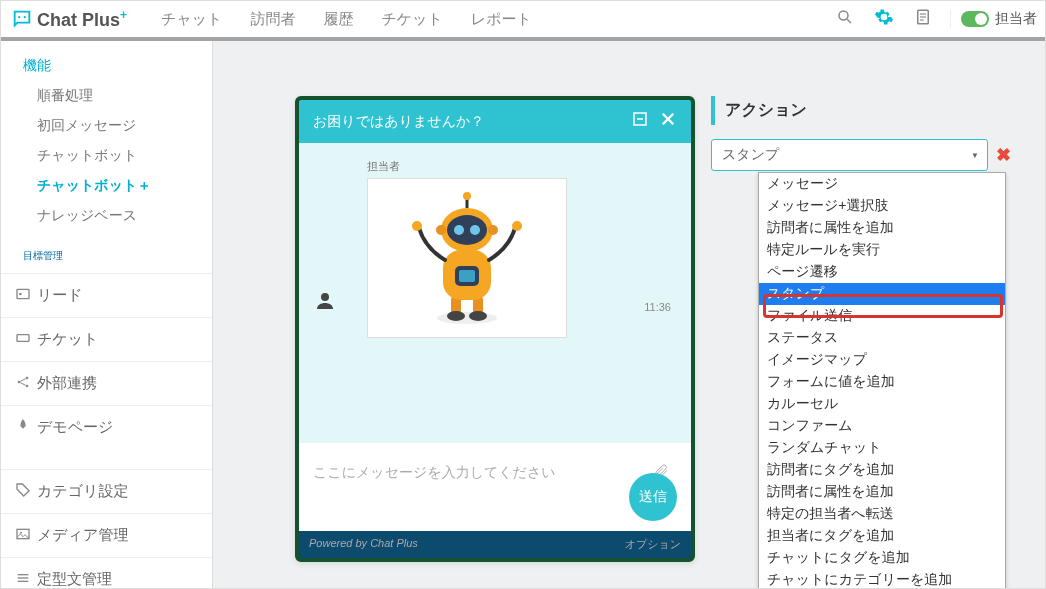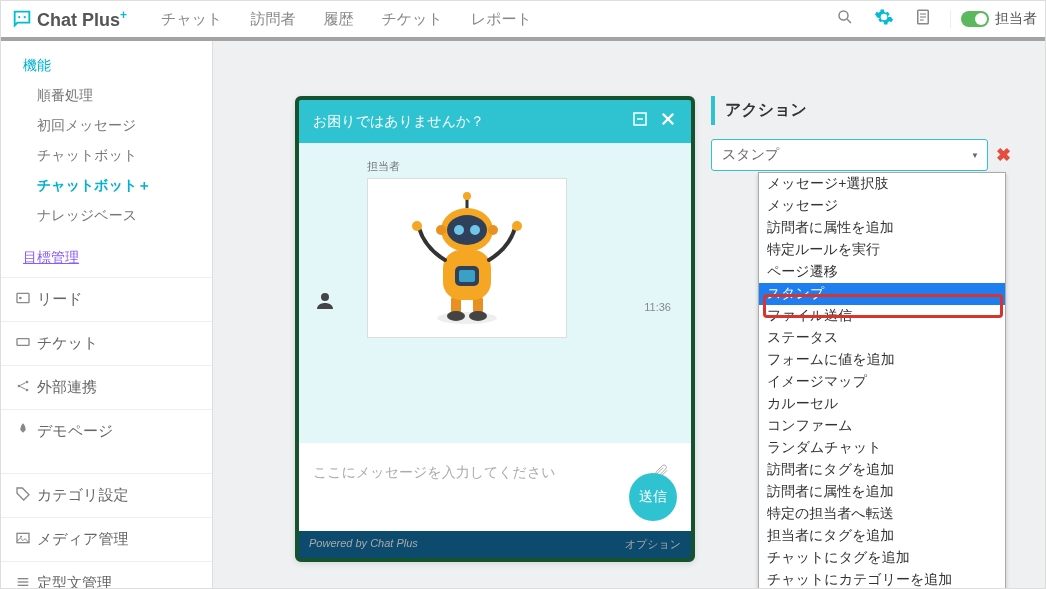--- a/index.html
+++ b/index.html
@@ -20,21 +20,21 @@
   
   
   .main { display: flex; height: calc(100% - 40px); }
   
   
   .sidebar { width: 212px; background: #fff; border-right: 1px solid #ddd; overflow-y: auto; }
   .sidebar-top { padding-top: 10px; }
   .sidebar-label-active { color: #00b0ce; font-weight: normal; padding: 6px 22px; font-size:14px; }
   .sidebar-subitem { padding: 6px 36px; color: #777; cursor: pointer; font-size:14px;}
   .sidebar-subitem.active { color: #00b0ce; font-weight: bold; }
-  .sidebar-item { padding: 10px 22px; color: #8b5cf6; cursor: pointer; font-size:14px;text-decoration:underline;}
+  .sidebar-item { padding: 10px 22px; color: #0369a1; cursor: pointer; font-size:10px;}
   .sidebar-group { padding: 12px 14px; border-top: 1px solid #eee; display:flex; align-items:center; color:#666; font-size:15px;}
   .sidebar-group .gicon { width: 22px; color:#888; }
   
   
   .content { flex: 1; position: relative; padding: 10px; }
   
   
   .chat-widget { position: absolute; top: 55px; left: 82px; width: 400px; border: 4px solid #14532d; border-radius: 6px; background: #0c4a6e; box-shadow: 0 2px 6px rgba(0,0,0,0.1); overflow:hidden;}
   .chat-header { background: #2fc3d1; color: #fff; padding: 10px 14px; display:flex; align-items:center;}
   .chat-header-title { flex:1; font-size:14px;}
@@ -264,30 +264,30 @@
       <div class="action-title">アクション</div>
       <div class="select-row">
         <div class="select-box">
             <span>スタンプ</span>
           </div>
         <span class="remove-icon">✖</span>
       </div>
     </div>
 
     <div class="dropdown" id="dropdown">
+        <div class="dropdown-item">メッセージ</div>
         <div class="dropdown-item">メッセージ+選択肢</div>
-        <div class="dropdown-item">メッセージ</div>
         <div class="dropdown-item">訪問者に属性を追加</div>
         <div class="dropdown-item">特定ルールを実行</div>
         <div class="dropdown-item">ページ遷移</div>
         <div class="dropdown-item selected">スタンプ</div>
         <div class="dropdown-item">ファイル送信</div>
         <div class="dropdown-item">ステータス</div>
+        <div class="dropdown-item">イメージマップ</div>
         <div class="dropdown-item">フォームに値を追加</div>
-        <div class="dropdown-item">イメージマップ</div>
         <div class="dropdown-item">カルーセル</div>
         <div class="dropdown-item">コンファーム</div>
         <div class="dropdown-item">ランダムチャット</div>
         <div class="dropdown-item">訪問者にタグを追加</div>
         <div class="dropdown-item">訪問者に属性を追加</div>
         <div class="dropdown-item">特定の担当者へ転送</div>
         <div class="dropdown-item">担当者にタグを追加</div>
         <div class="dropdown-item">チャットにタグを追加</div>
         <div class="dropdown-item">チャットにカテゴリーを追加</div>
       </div>

